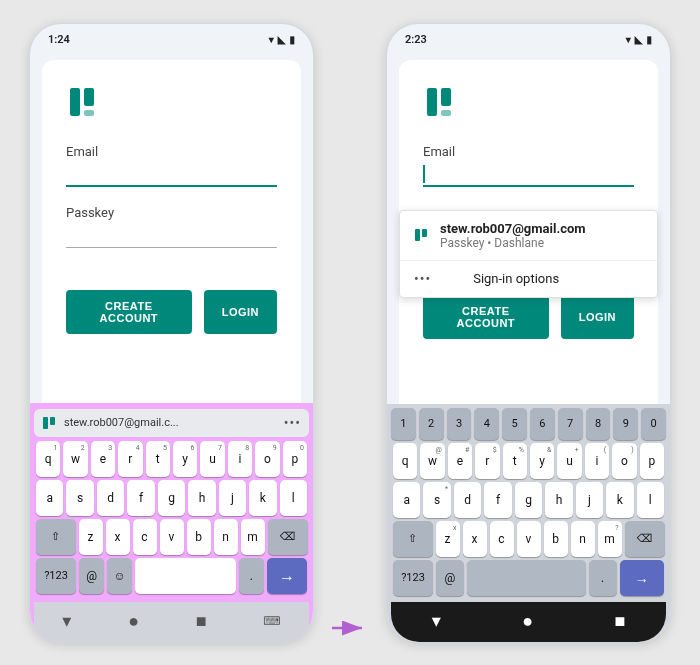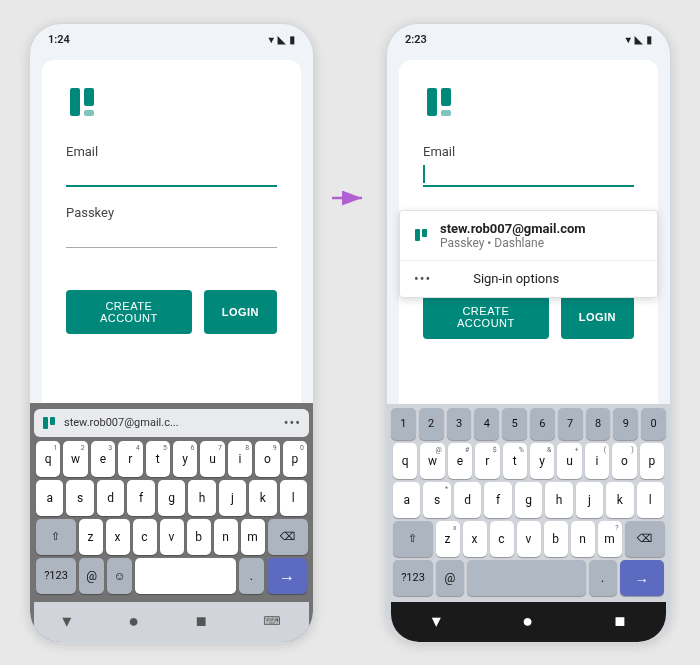--- a/index.html
+++ b/index.html
@@ -11,21 +11,21 @@
       align-items: center;
       justify-content: center;
       gap: 20px;
       font-family: 'Roboto', Arial, sans-serif;
       overflow: hidden;
     }
 
     .phone-container {
       display: flex;
       flex-direction: row;
-      align-items: flex-start;
+      align-items: flex-end;
       gap: 16px;
     }
 
     .phone {
       width: 285px;
       height: 620px;
       background: #f0f4f8;
       border-radius: 32px;
       overflow: hidden;
       display: flex;
@@ -99,40 +99,40 @@
       margin-top: 24px;
     }
 
     .btn-create {
       background: #00897b;
       color: white;
       border: none;
       padding: 10px 20px;
       border-radius: 4px;
       font-size: 11px;
-      font-weight: 400;
+      font-weight: 700;
       letter-spacing: 0.5px;
       cursor: pointer;
     }
 
     .btn-login {
       background: #00897b;
       color: white;
       border: none;
       padding: 10px 18px;
       border-radius: 4px;
       font-size: 11px;
       font-weight: 700;
       letter-spacing: 0.5px;
       cursor: pointer;
     }
 
     
     .keyboard-area {
-      background: #737373;
+      background: #f0abfc;
       padding: 6px 4px 0;
       border-radius: 0 0 28px 28px;
       flex-shrink: 0;
     }
 
     .keyboard-toolbar {
       display: flex;
       align-items: center;
       background: #e8eaed;
       padding: 6px 8px;

